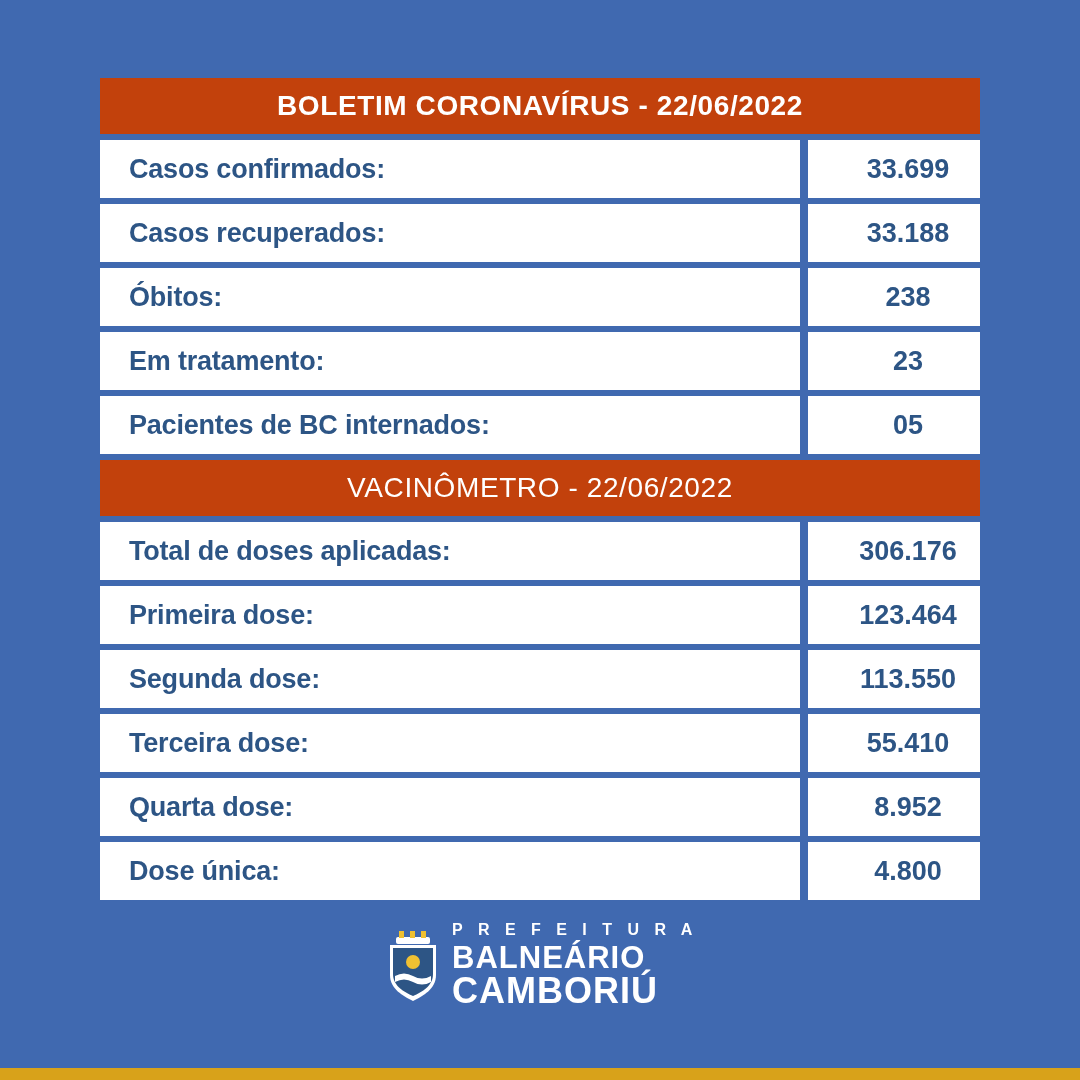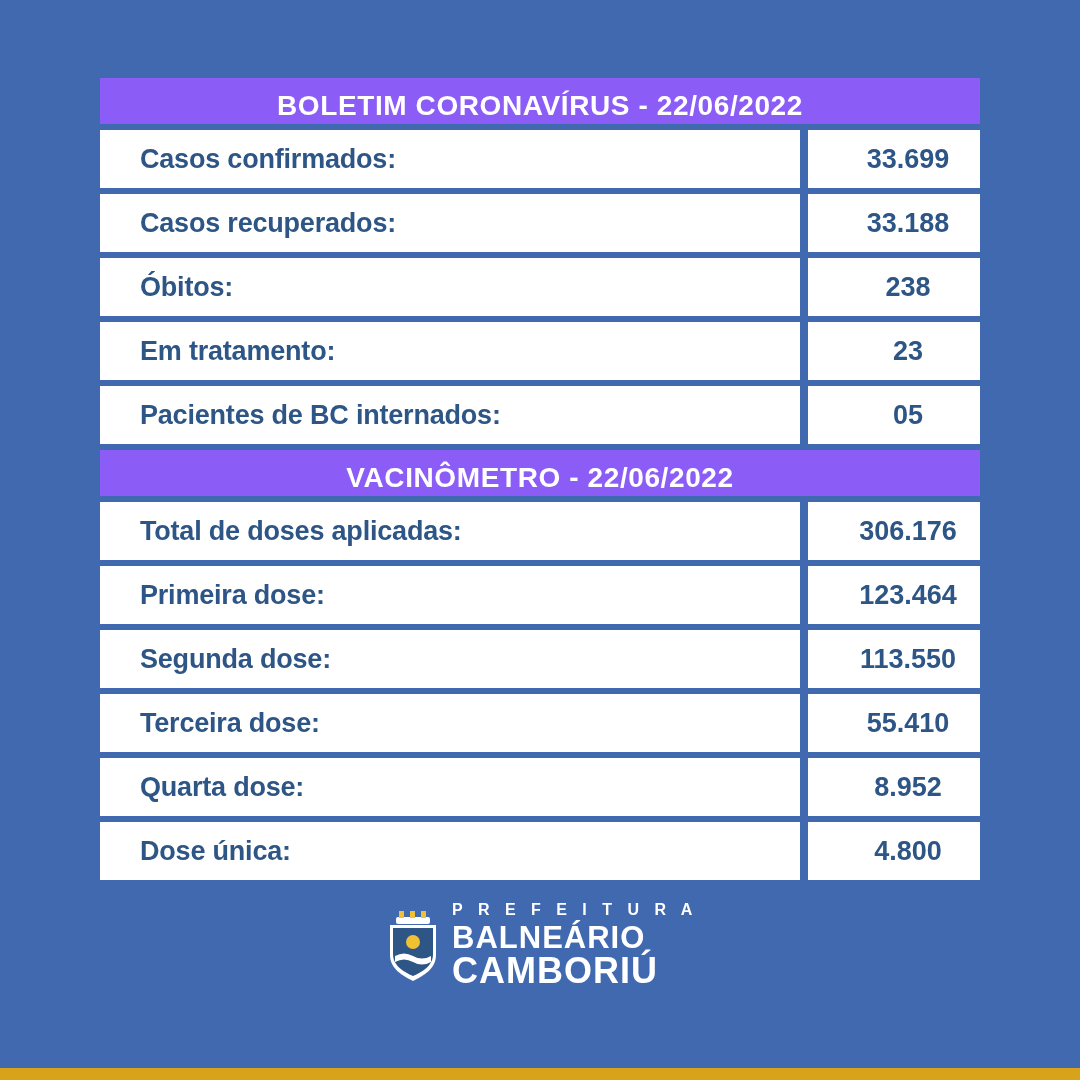--- a/index.html
+++ b/index.html
@@ -23,48 +23,48 @@
     background: #d8a21a;
   }
   .page {
     position: relative;
     width: 1080px;
     height: 1080px;
     box-sizing: border-box;
     padding: 78px 100px 0 100px;
   }
   .section-header {
-    background: #8b5cf6;
+    background: #c2410c;
     color: #ffffff;
     text-align: center;
     font-size: 28px;
     font-weight: bold;
     letter-spacing: 0.6px;
-    height: 46px;
+    height: 56px;
     line-height: 56px;
     margin-bottom: 6px;
   }
   .section-header.second {
-    font-weight: bold;
+    font-weight: normal;
   }
   .row {
     display: flex;
     gap: 8px;
     margin-bottom: 6px;
     height: 58px;
   }
   .cell-label {
     flex: 0 0 700px;
     background: #ffffff;
     color: #2d5585;
     font-size: 27px;
     font-weight: bold;
     display: flex;
     align-items: center;
-    padding-left: 40px;
+    padding-left: 29px;
     box-sizing: border-box;
     letter-spacing: -0.2px;
   }
   .cell-value {
     flex: 1 1 auto;
     background: #ffffff;
     color: #2d5585;
     font-size: 27px;
     font-weight: bold;
     display: flex;

